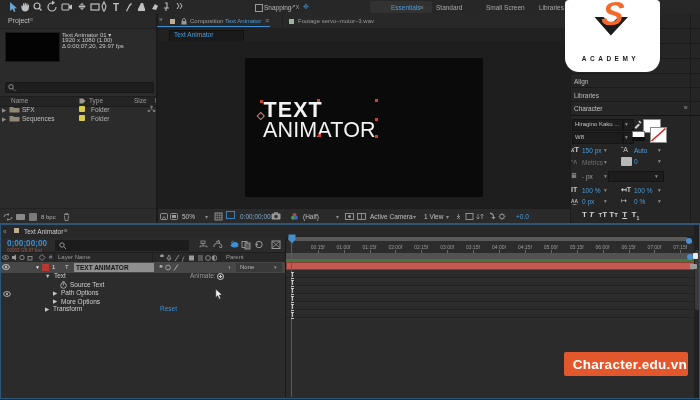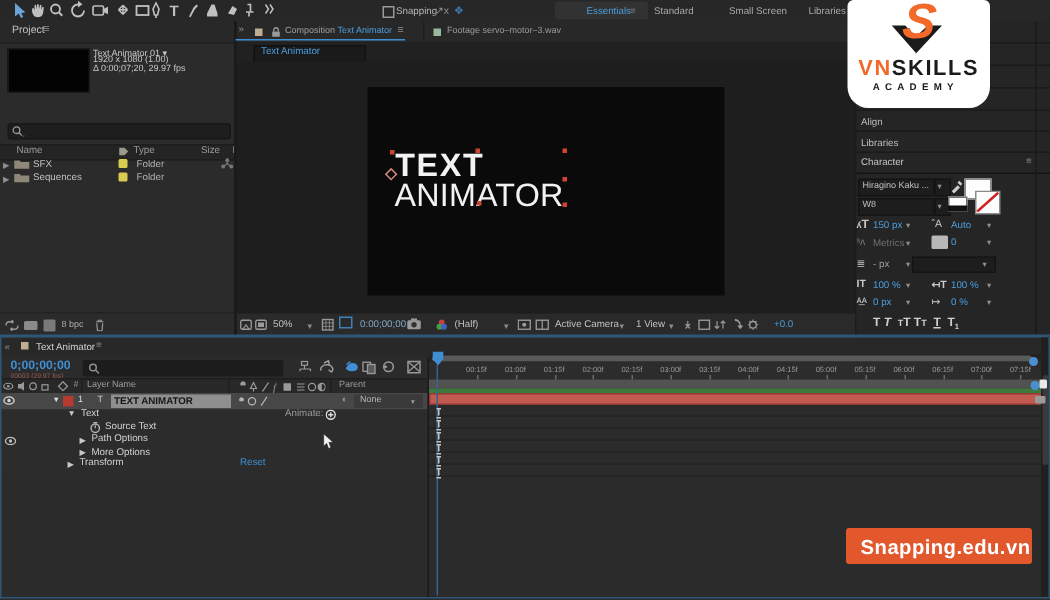--- a/index.html
+++ b/index.html
@@ -452,18 +452,17 @@
 
 <svg class="abs" style="left:215px;top:288.5px;z-index:8;" width="8" height="11" viewBox="0 0 8 11">
     <path d="M0.8 0.2 L0.8 8.5 L2.8 6.6 L4 10 L5.6 9.4 L4.3 6 L7 5.8 Z" fill="#f0f0f0" stroke="#222" stroke-width="0.4"></path>
   </svg>
 
 <div class="abs" id="logo" style="left:565px;top:0;width:95px;height:72px;background:#ffffff;border-radius:4px 4px 14px 14px;z-index:30;">
   <svg style="position:absolute;left:29px;top:16px;" width="35" height="20" viewBox="0 0 35 20">
     <path d="M0.5 1 L9.5 1 L16.5 8.5 L24.5 1 L34 1 L16.8 19.5 Z" fill="#1b1b1b"></path>
   </svg>
   <div style="position:absolute;left:36.5px;top:-5px;color:#f2692a;font-weight:bold;font-style:italic;font-size:33px;transform:skewX(-6deg);">S</div>
-  <div style="position:absolute;left:0;top:38.2px;width:95px;text-align:center;font-weight:bold;font-size:14.5px;letter-spacing:1.1px;color:#1b1b1b;"><span style="color:#f2692a;">VN</span>SKILLS</div>
   <div style="position:absolute;left:-2px;top:54.5px;width:95px;text-align:center;font-weight:bold;font-size:6.5px;letter-spacing:3.5px;color:#1b1b1b;">ACADEMY</div>
 </div>
 <div class="abs" id="badge" style="left:564px;top:352px;width:124px;height:23.5px;background:#e2572b;border-radius:2px;z-index:30;">
-  <div style="position:absolute;right:1px;top:4.5px;font-weight:bold;font-size:13.5px;letter-spacing:0.3px;color:#fff;white-space:nowrap;">Snapping.edu.vn</div>
+  <div style="position:absolute;right:1px;top:4.5px;font-weight:bold;font-size:13.5px;letter-spacing:0.3px;color:#fff;white-space:nowrap;">Character.edu.vn</div>
 </div>
 
 </body></html>

